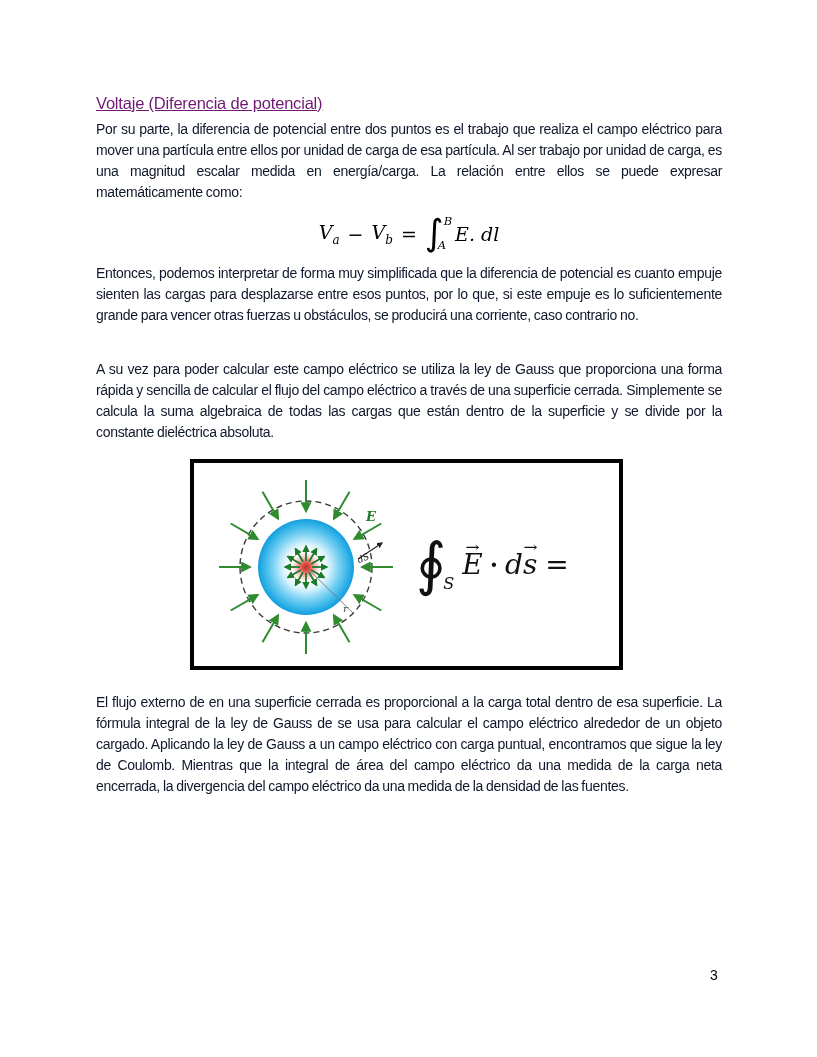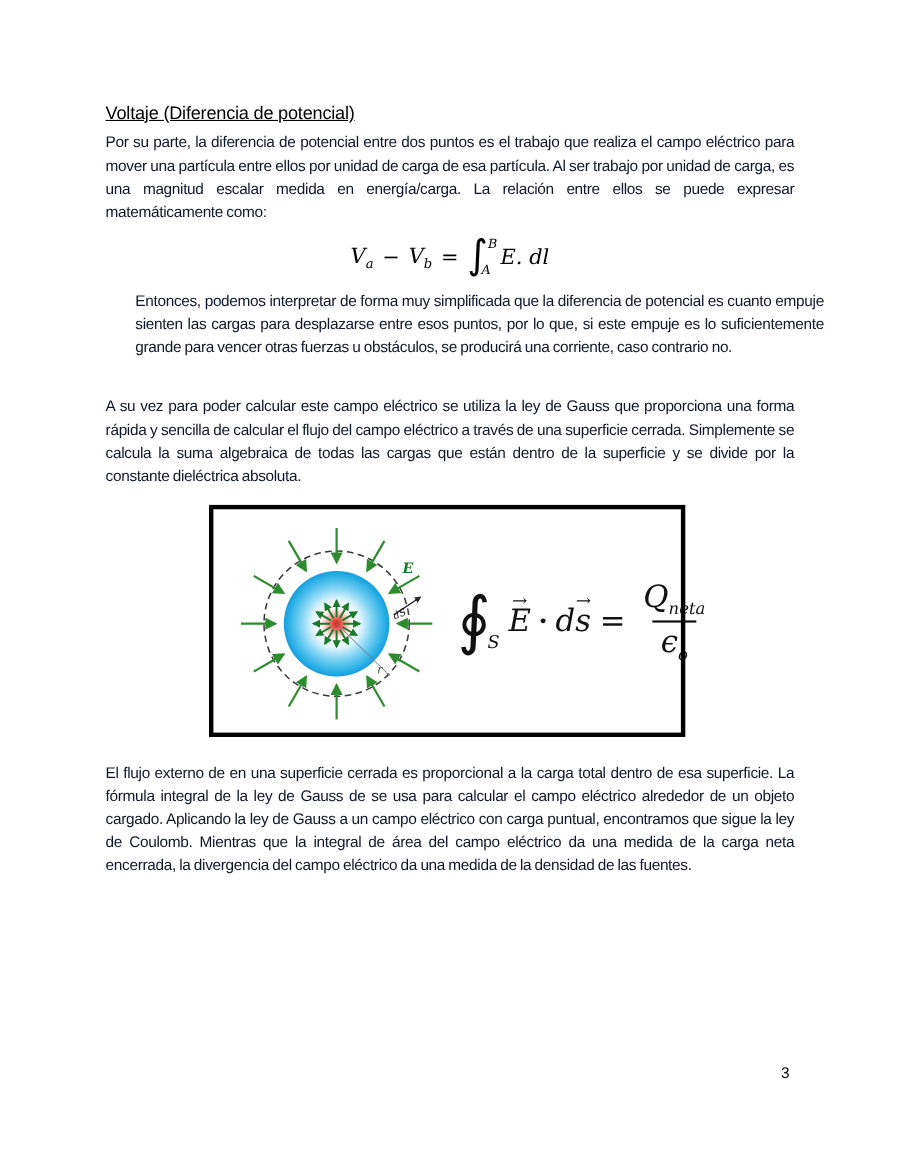--- a/index.html
+++ b/index.html
@@ -8,21 +8,21 @@
     width:817px; height:1057px; position:relative;
     font-family:"Liberation Sans", sans-serif; color:#000;
     overflow:hidden;
   }
   .content {
     position:absolute; top:0; left:0; width:817px;
     padding:93px 95px 0 96px;
   }
   .doc-heading {
     font-size:16.5px; font-weight:400; text-decoration:underline;
-    letter-spacing:-0.2px; line-height:21px; color:#000000;
+    letter-spacing:-0.2px; line-height:21px; color:#701a75;
   }
   .doc-para {
     width:626px; font-size:14px; line-height:21px;
     text-align:justify; letter-spacing:-0.3px; word-spacing:-0.6px; color:#0f172a;
   }
   .para-voltaje { margin-top:5px; }
   .formula-row {
     width:626px; height:48px; margin-top:7px;
     display:flex; align-items:center; justify-content:center;
   }
@@ -34,21 +34,21 @@
   .int-sym {
     font-family:"DejaVu Sans",sans-serif; font-style:normal;
     font-size:36px; line-height:1; transform:translateY(-1px);
   }
   .int-limits {
     display:inline-flex; flex-direction:column; justify-content:space-between;
     height:42px; font-size:11.5px; margin-left:-2px; padding:1px 0 3px 0;
   }
   .int-limits .lim-top { align-self:flex-start; transform:translateX(2px); }
   .int-limits .lim-bot { align-self:flex-start; transform:translateX(-4px); }
-  .para-interpretacion { margin-top:5px;margin-left:27px; }
+  .para-interpretacion { margin-top:5px; }
   .heading-gauss { margin-top:10px; }
   .para-gauss { margin-top:33px; }
 
   .figure-box {
     margin-top:16px; margin-left:94px;
     width:433px; height:211px;
     border:4px solid #000; background:#fff;
     display:flex; align-items:center; padding:1px 4px;
   }
   .figure-box svg { flex:none; display:block; }
@@ -190,24 +190,20 @@
       </span>
       <span class="cdot">·</span>
       <span class="ds-group">
         <span>d</span>
         <span class="vec">
           <span class="arr">→</span>
           <span>s</span>
         </span>
       </span>
       <span class="eq-sign">=</span>
-      <span class="frac">
-        <span class="num"><span>Q</span><sub>neta</sub></span>
-        <span class="den"><span>ϵ</span><sub>o</sub></span>
-      </span>
     </div>
   </div>
 
   <p class="doc-para para-flujo">El flujo externo de en una superficie cerrada es proporcional a la carga total dentro de esa superficie. La fórmula integral de la ley de Gauss de se usa para calcular el campo eléctrico alrededor de un objeto cargado. Aplicando la ley de Gauss a un campo eléctrico con carga puntual, encontramos que sigue la ley de Coulomb. Mientras que la integral de área del campo eléctrico da una medida de la carga neta encerrada, la divergencia del campo eléctrico da una medida de la densidad de las fuentes.</p>
 
 </div>
 
 <div class="page-number">3</div>
 
 </body></html>

